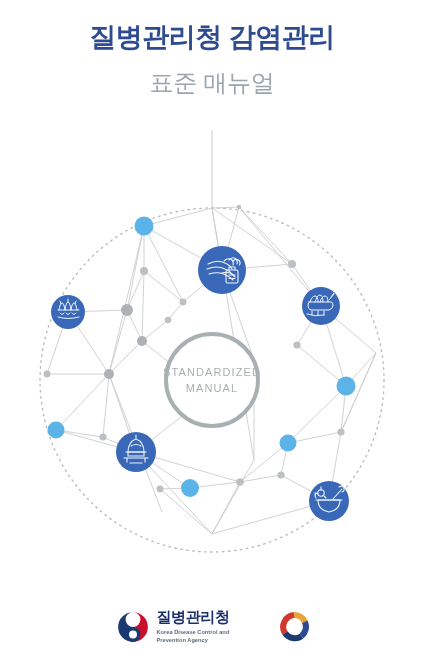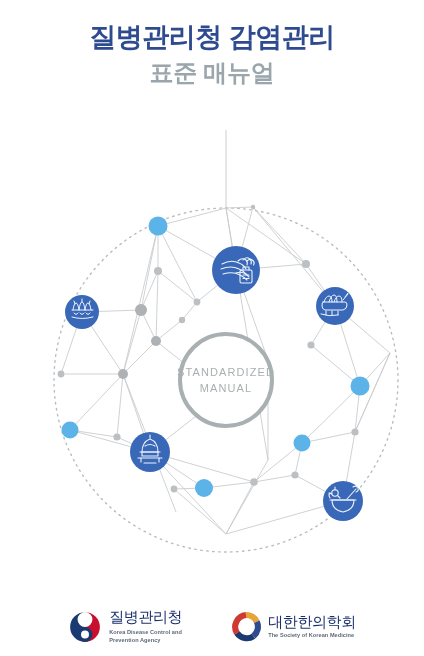--- a/index.html
+++ b/index.html
@@ -36,34 +36,34 @@
     display: block;
     font-size: 27px;
     line-height: 1.18;
     font-weight: 700;
     letter-spacing: -0.5px;
     color: #2d4b8e;
     white-space: nowrap;
   }
   .title-sub {
     display: block;
-    margin-top: 5px;
+    margin-top: 15px;
     font-size: 24px;
     line-height: 1.18;
-    font-weight: 700;
+    font-weight: 400;
     letter-spacing: -0.3px;
     color: #9aa6ac;
     white-space: nowrap;
   }
 
   
   .graph-wrap {
     position: absolute;
     top: 130px;
-    left: 14px;
+    left: 0;
     width: 351px;
     height: 450px;
   }
   .graph-svg {
     display: block;
     width: 424px;
     height: 450px;
   }
 
   .center-label {
@@ -91,21 +91,21 @@
     gap: 7px;
   }
   .logo-text {
     display: flex;
     flex-direction: column;
     justify-content: center;
     line-height: 1.05;
   }
   .logo-ko {
     font-size: 15px;
-    font-weight: 400;
+    font-weight: 700;
     color: #1b2f6b;
     letter-spacing: -0.4px;
     white-space: nowrap;
   }
   .logo-en {
     margin-top: 3px;
     font-size: 5.6px;
     font-weight: 700;
     color: #5e6a77;
     letter-spacing: 0.05px;
@@ -351,21 +351,17 @@
     <div class="logo">
       <svg class="logo-mark" width="30" height="30" viewBox="0 0 64 64">
         <g fill="none" stroke-width="13">
           <path d="M32 6.5 A25.5 25.5 0 0 1 55.1 21" stroke="#e8a33d"></path>
           <path d="M55.1 21 A25.5 25.5 0 0 1 48 51.5" stroke="#2d4b8e"></path>
           <path d="M48 51.5 A25.5 25.5 0 0 1 12.6 45" stroke="#1b3a72"></path>
           <path d="M12.6 45 A25.5 25.5 0 0 1 32 6.5" stroke="#d0392f"></path>
         </g>
         <circle cx="32" cy="32" r="11" fill="#ffffff"></circle>
       </svg>
-      <div class="logo-text">
-        <span class="logo-ko">대한한의학회</span>
-        <span class="logo-en">The Society of Korean Medicine</span>
-      </div>
     </div>
 
   </div>
 
 </div>
 
 </body></html>

